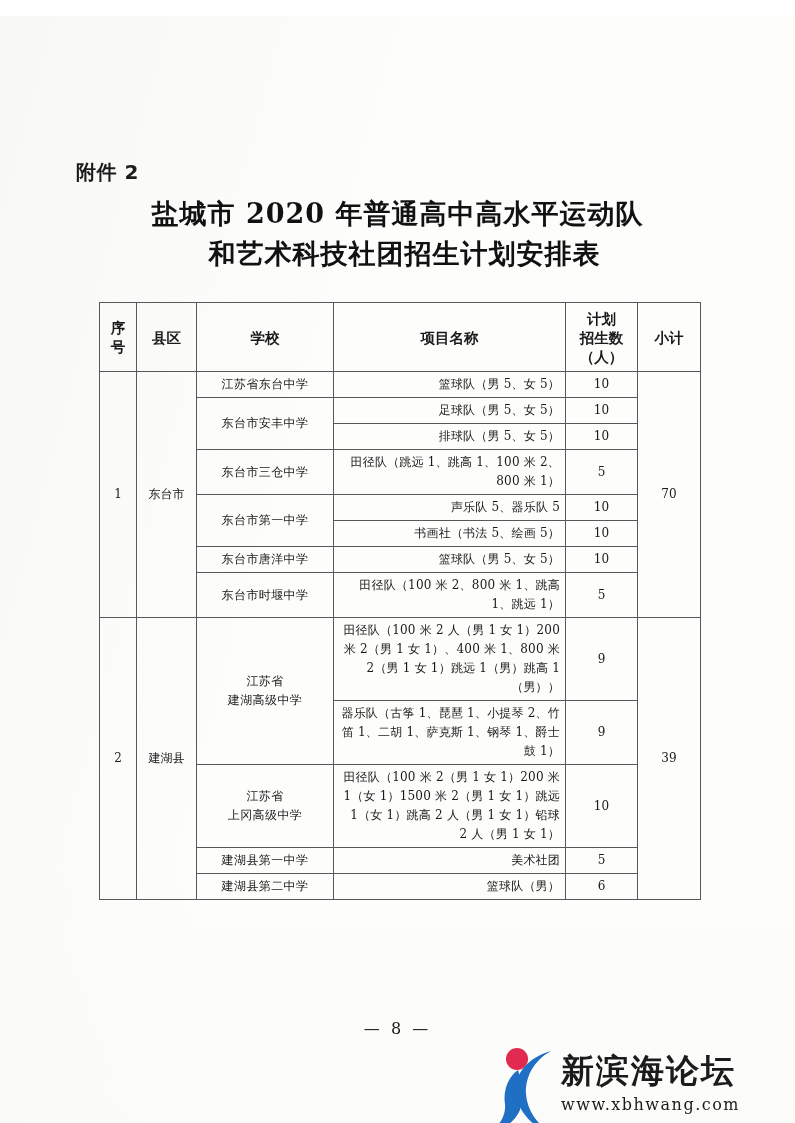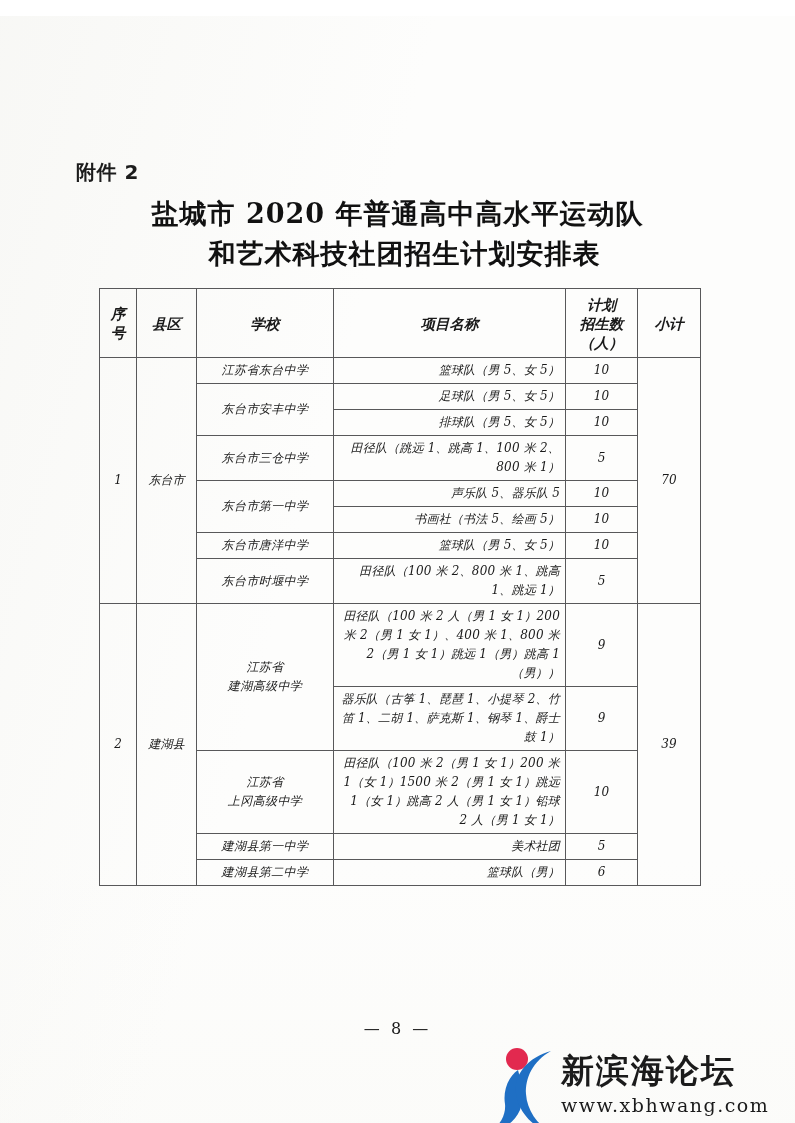--- a/index.html
+++ b/index.html
@@ -62,23 +62,22 @@
     font-family: "DejaVu Serif", "Liberation Serif", serif;
   }
   .doc-title .line.l2 {
     padding-left: 14px;
   }
 
   
   .table-wrap {
     position: absolute;
     left: 99px;
-    top: 272px;
+    top: 286px;
     width: 601px;
-    font-style: italic;
   }
   table.plan {
     border-collapse: collapse;
     width: 601px;
     table-layout: fixed;
     color: #1a1a1a;
   }
   table.plan td, table.plan th {
     border: 1px solid #58585a;
     padding: 3px 5px;
@@ -156,21 +155,21 @@
   .wm-cn {
     font-size: 33px;
     font-weight: bold;
     line-height: 42px;
     letter-spacing: 2px;
     color: #1b1b1b;
     font-family: "DejaVu Sans", "Liberation Sans", sans-serif;
     white-space: nowrap;
   }
   .wm-url {
-    font-size: 19px;
+    font-size: 16px;
     line-height: 26px;
     letter-spacing: 1.5px;
     color: #1b1b1b;
     font-family: "DejaVu Serif", "Liberation Serif", serif;
     white-space: nowrap;
   }
 </style>
 </head>
 <body>
 

